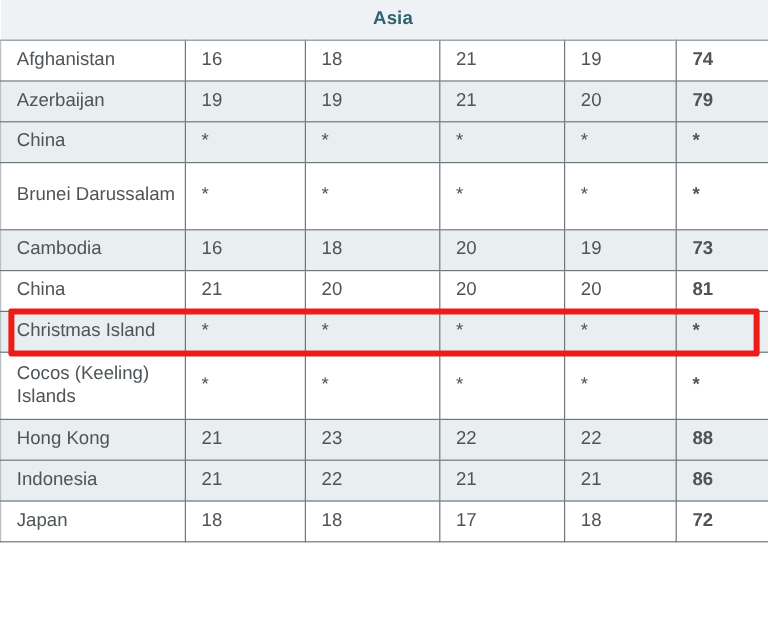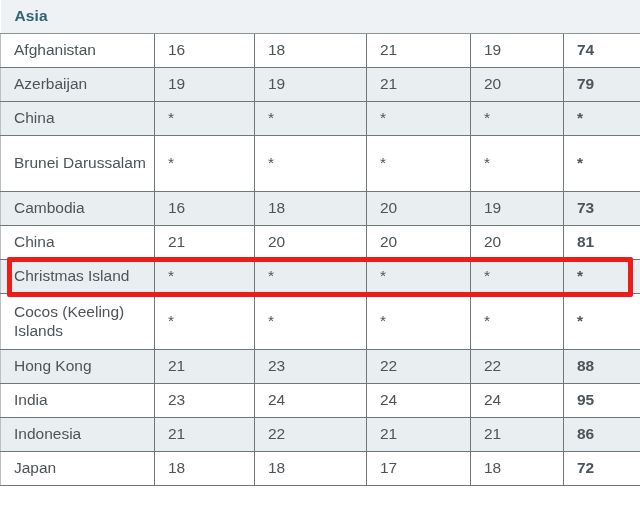--- a/index.html
+++ b/index.html
@@ -43,20 +43,21 @@
     background: #eef2f4;
     color: #2f6370;
     font-weight: bold;
     font-size: 15.5px;
     padding: 6px 0 7px 14px;
     border: none;
     border-bottom: 1px solid #8d9599;
     height: 20px;
     line-height: 20px;
     letter-spacing: .1px;
+    text-align: center;
   }
   
   tr.section-header td .hdr-inner {
     display: block;
   }
 
   tr.data-row td {
     border-right: 1px solid #6f777b;
     border-bottom: 1px solid #6f777b;
     padding: 0 0 0 13px;
@@ -194,28 +195,20 @@
           <td class="star col-last">*</td>
         </tr>
         <tr class="data-row shaded r-short">
           <td class="col-name">Hong Kong</td>
           <td class="num">21</td>
           <td class="num">23</td>
           <td class="num">22</td>
           <td class="num">22</td>
           <td class="num col-last">88</td>
         </tr>
-        <tr class="data-row r-short">
-          <td class="col-name">India</td>
-          <td class="num">23</td>
-          <td class="num">24</td>
-          <td class="num">24</td>
-          <td class="num">24</td>
-          <td class="num col-last">95</td>
-        </tr>
         <tr class="data-row shaded r-short">
           <td class="col-name">Indonesia</td>
           <td class="num">21</td>
           <td class="num">22</td>
           <td class="num">21</td>
           <td class="num">21</td>
           <td class="num col-last">86</td>
         </tr>
         <tr class="data-row r-short">
           <td class="col-name">Japan</td>

